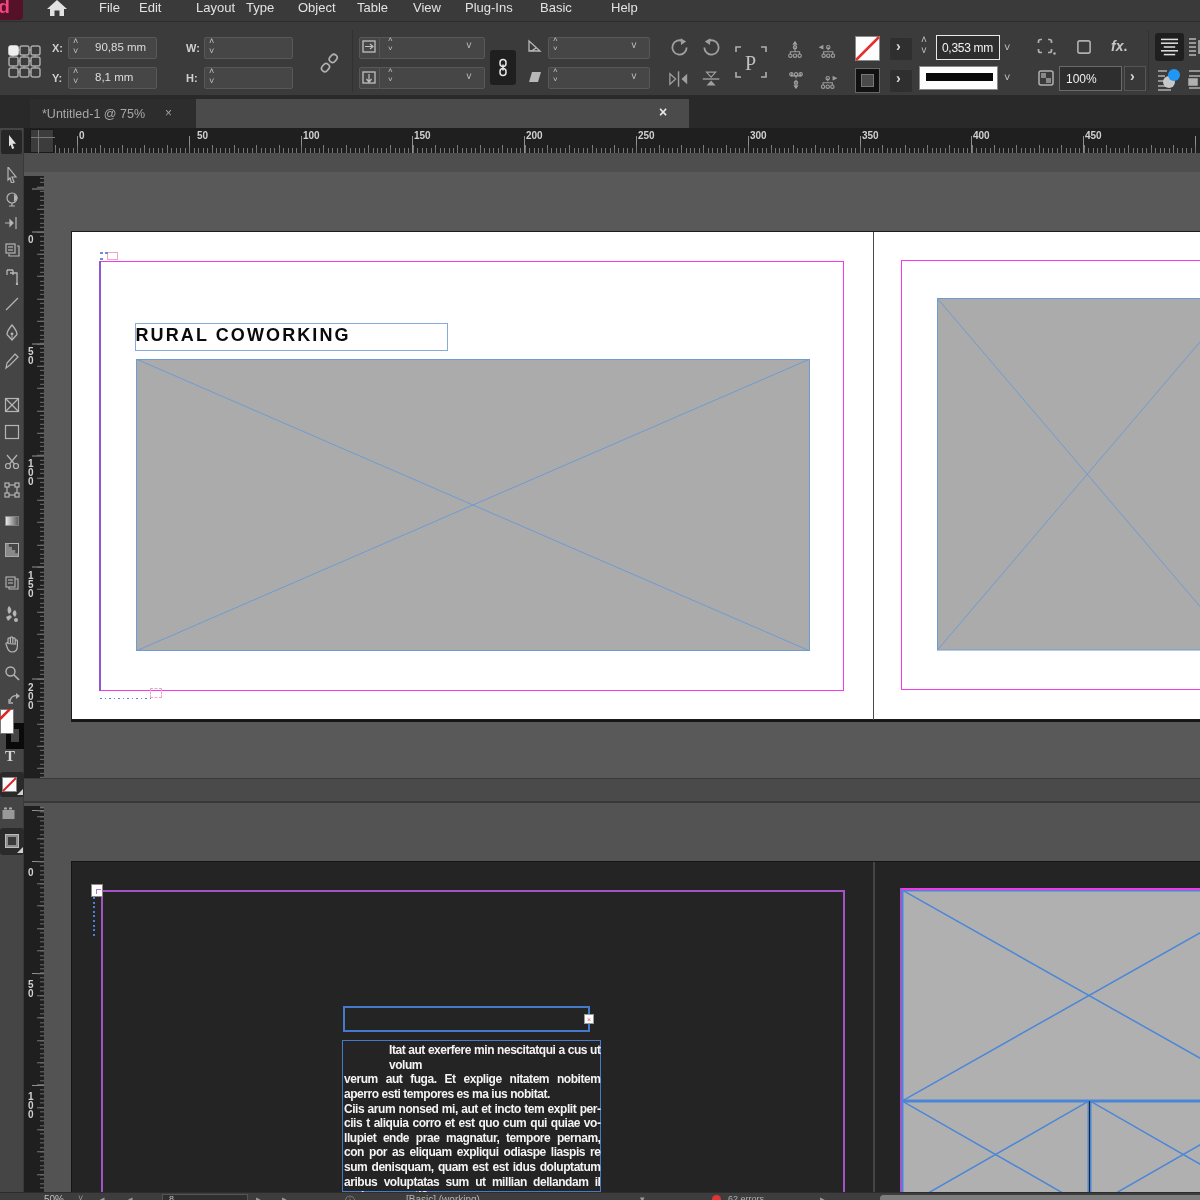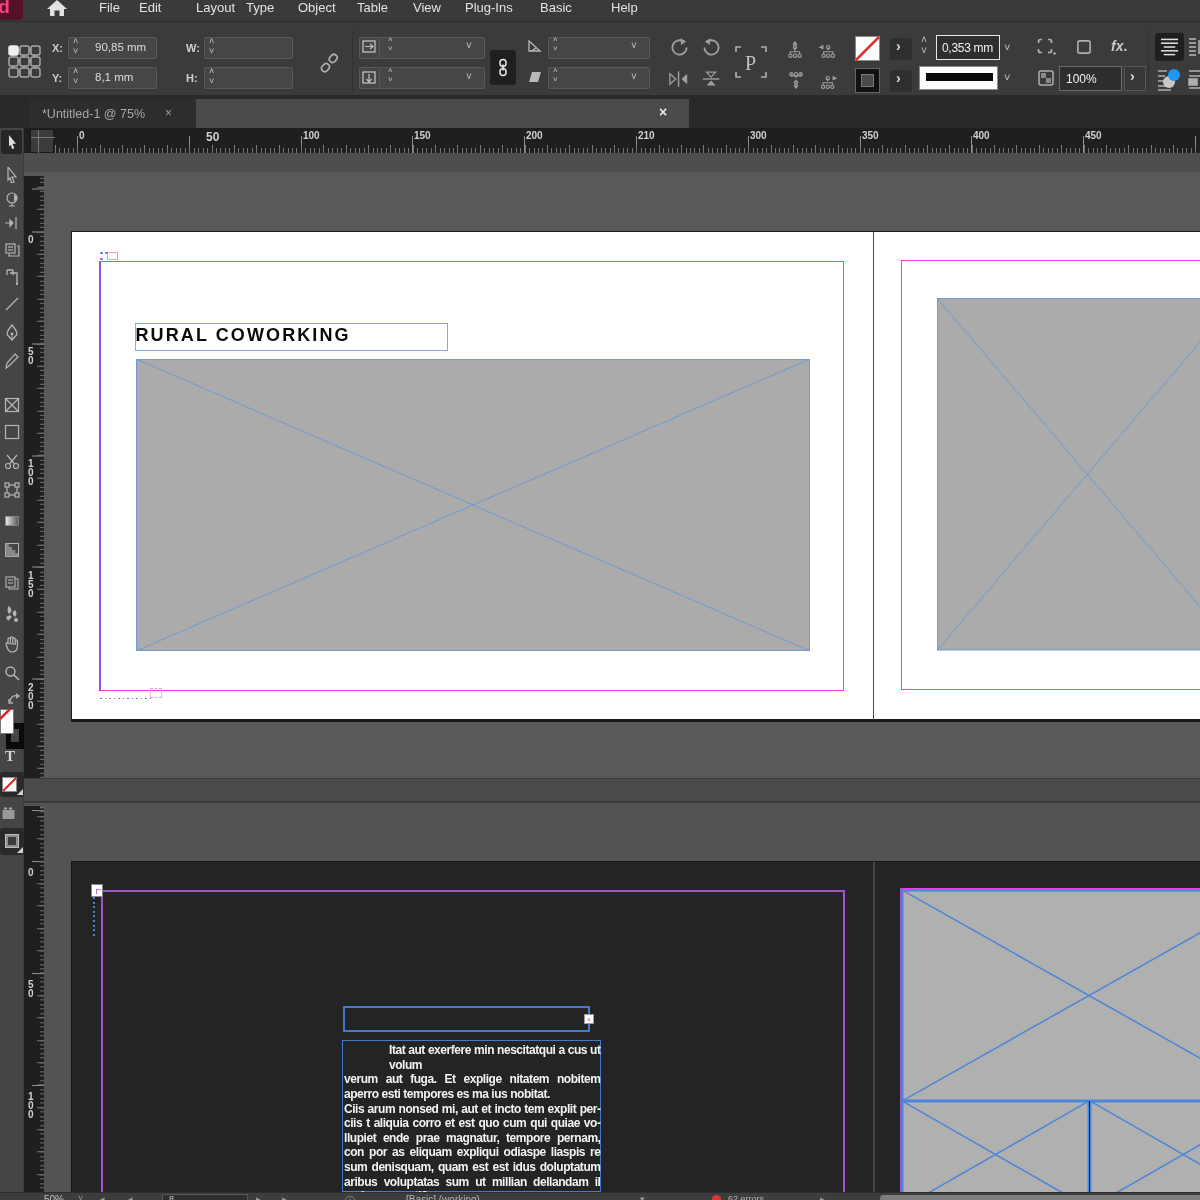--- a/index.html
+++ b/index.html
@@ -286,25 +286,25 @@
       background:repeating-linear-gradient(to right, #7d7d7d 0 1px, transparent 1px 22.36px);"></div>
     <div class="abs" style="left:54.5px;top:20px;width:1146px;height:5px;
       background:repeating-linear-gradient(to right, #747474 0 1px, transparent 1px 4.472px);"></div>
     <div class="abs" style="left:0;top:0;width:54px;height:25px;background:#1f1f1f;"></div>
 
     <div class="abs" style="left:30px;top:1px;width:24px;height:24px;background:#3c3c3c;border:1px solid #1a1a1a;box-sizing:border-box;">
       <div class="abs" style="left:7px;top:0;width:1px;height:24px;background:#777;"></div>
       <div class="abs" style="left:0;top:7px;width:24px;height:1px;background:#777;"></div>
     </div>
     <div class="abs" style="left:79px;top:2px;color:#d0d0d0;font-size:10px;font-weight:bold;">0</div>
-    <div class="abs" style="left:206px;top:2px;color:#d0d0d0;font-size:12px;font-weight:bold;">50</div>
+    <div class="abs" style="left:197px;top:2px;color:#d0d0d0;font-size:10px;font-weight:bold;">50</div>
     <div class="abs" style="left:303px;top:2px;color:#d0d0d0;font-size:10px;font-weight:bold;">100</div>
     <div class="abs" style="left:414px;top:2px;color:#d0d0d0;font-size:10px;font-weight:bold;">150</div>
     <div class="abs" style="left:526px;top:2px;color:#d0d0d0;font-size:10px;font-weight:bold;">200</div>
-    <div class="abs" style="left:638px;top:2px;color:#d0d0d0;font-size:10px;font-weight:bold;">210</div>
+    <div class="abs" style="left:638px;top:2px;color:#d0d0d0;font-size:10px;font-weight:bold;">250</div>
     <div class="abs" style="left:750px;top:2px;color:#d0d0d0;font-size:10px;font-weight:bold;">300</div>
     <div class="abs" style="left:862px;top:2px;color:#d0d0d0;font-size:10px;font-weight:bold;">350</div>
     <div class="abs" style="left:973px;top:2px;color:#d0d0d0;font-size:10px;font-weight:bold;">400</div>
     <div class="abs" style="left:1085px;top:2px;color:#d0d0d0;font-size:10px;font-weight:bold;">450</div>
   </div>
 
   <div class="abs" style="left:0px;top:153px;width:1200px;height:19px;background:#4e4e4e;border-top:1px solid #3c3c3c;box-sizing:border-box;"></div>
   <div id="topcanvas" class="abs" style="left:24px;top:153px;width:1176px;height:625px;overflow:hidden;">
 
     <div class="abs" style="left:0;top:0;width:1176px;height:19px;background:#4e4e4e;"></div>

